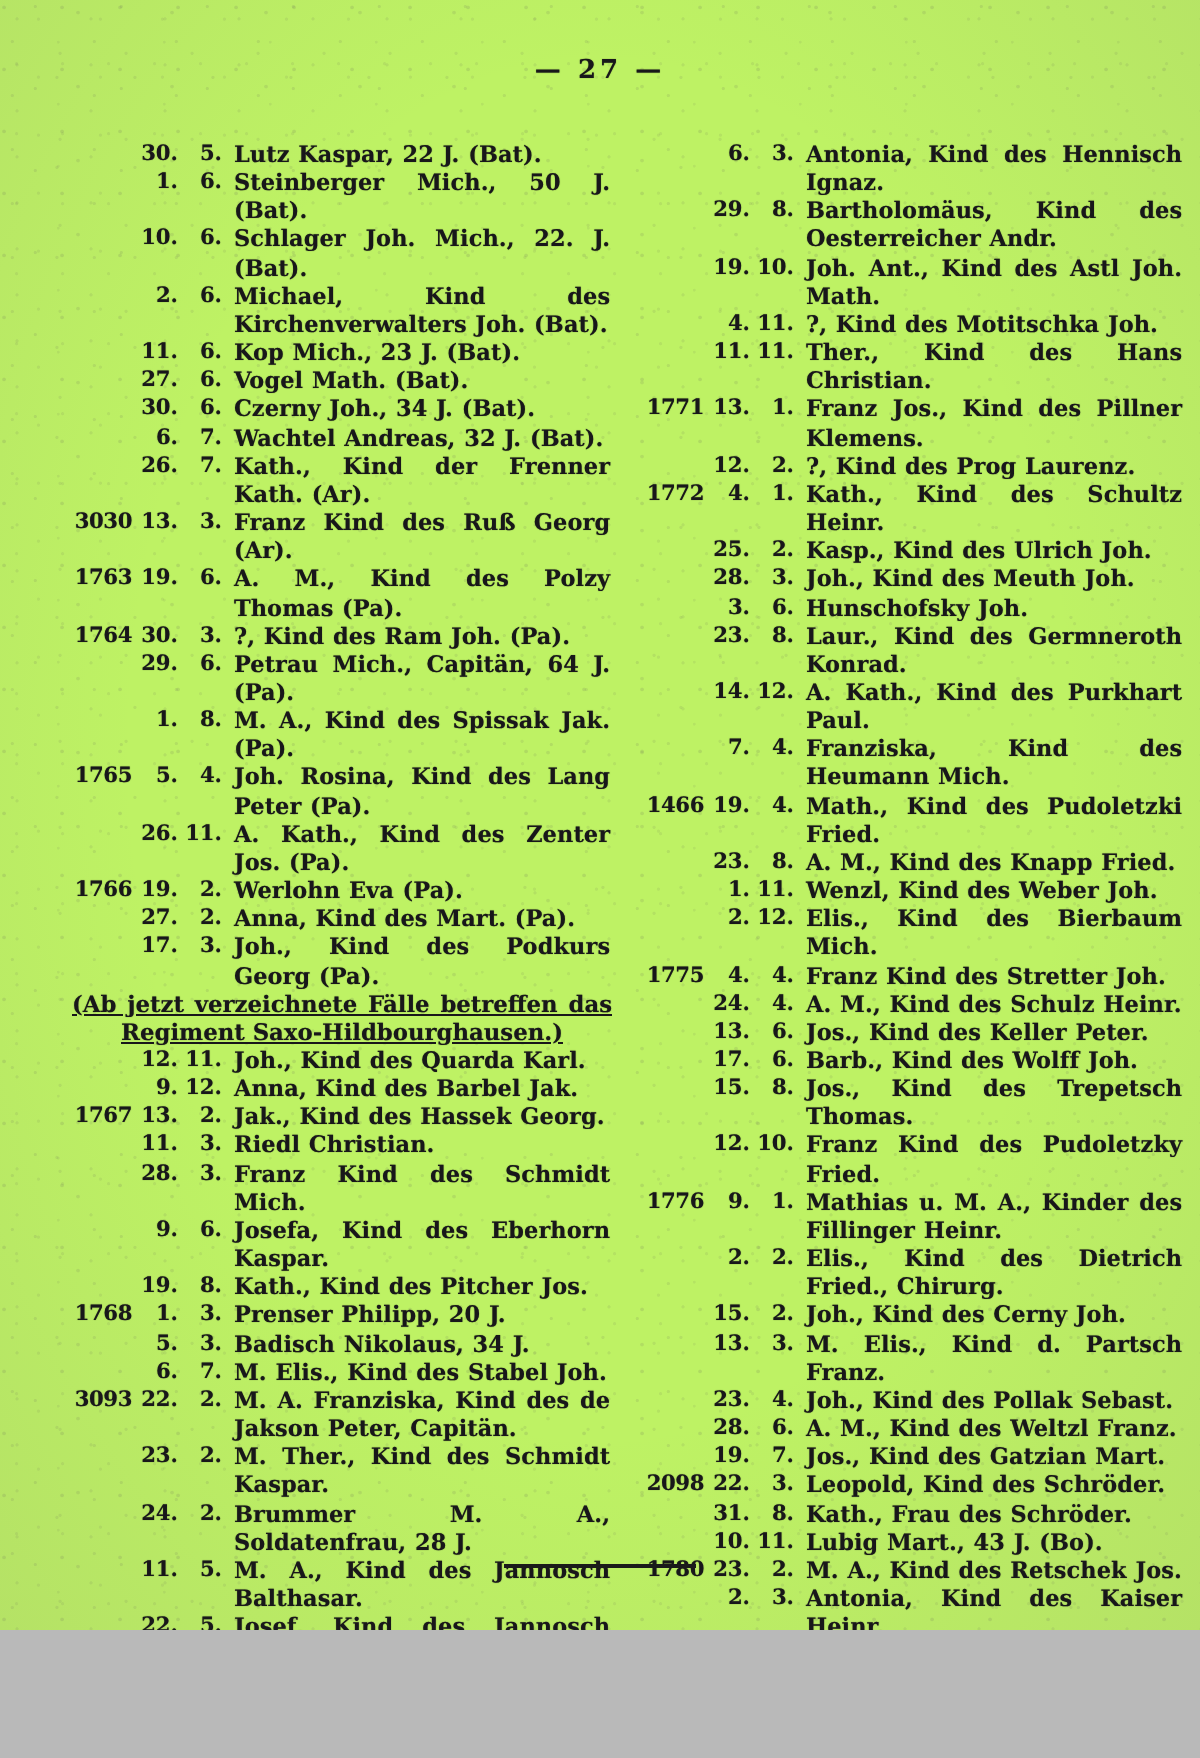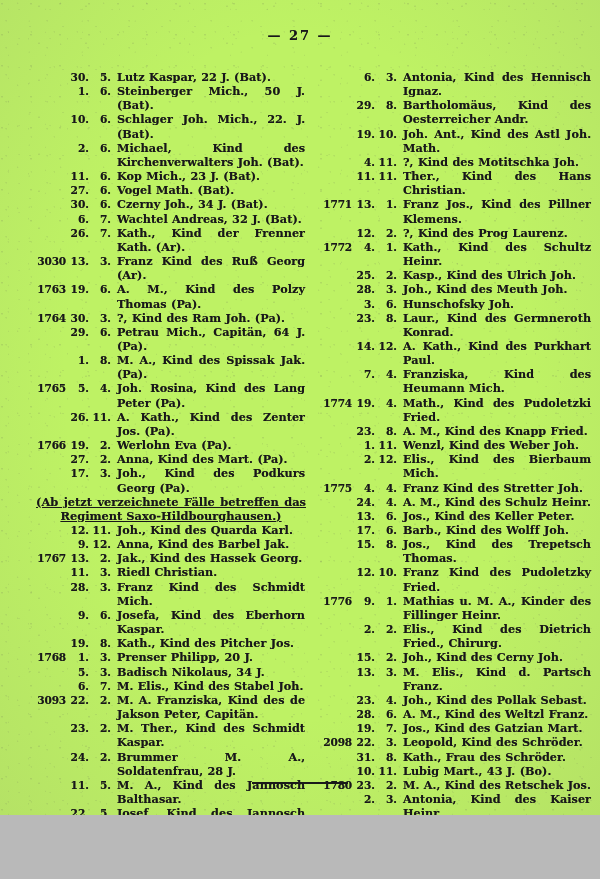--- a/index.html
+++ b/index.html
@@ -491,21 +491,21 @@
             <span class="mm">12.</span>
             <span class="txt">A. Kath., Kind des Purkhart Paul.</span>
           </div>
           <div class="entry">
             <span class="yr"></span>
             <span class="dd">7.</span>
             <span class="mm">4.</span>
             <span class="txt">Franziska, Kind des Heumann Mich.</span>
           </div>
           <div class="entry">
-            <span class="yr">1774</span>
+            <span class="yr">1466</span>
             <span class="dd">19.</span>
             <span class="mm">4.</span>
             <span class="txt">Math., Kind des Pudoletzki Fried.</span>
           </div>
           <div class="entry">
             <span class="yr"></span>
             <span class="dd">23.</span>
             <span class="mm">8.</span>
             <span class="txt">A. M., Kind des Knapp Fried.</span>
           </div>

